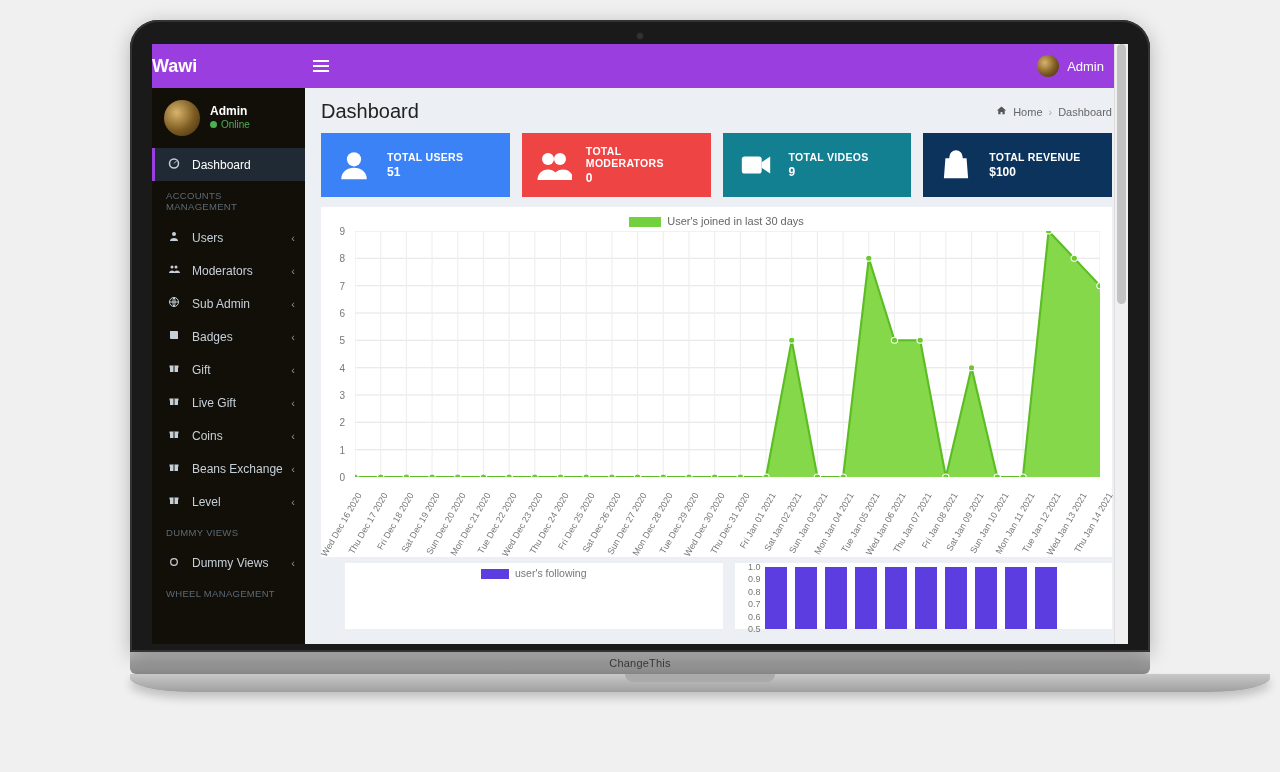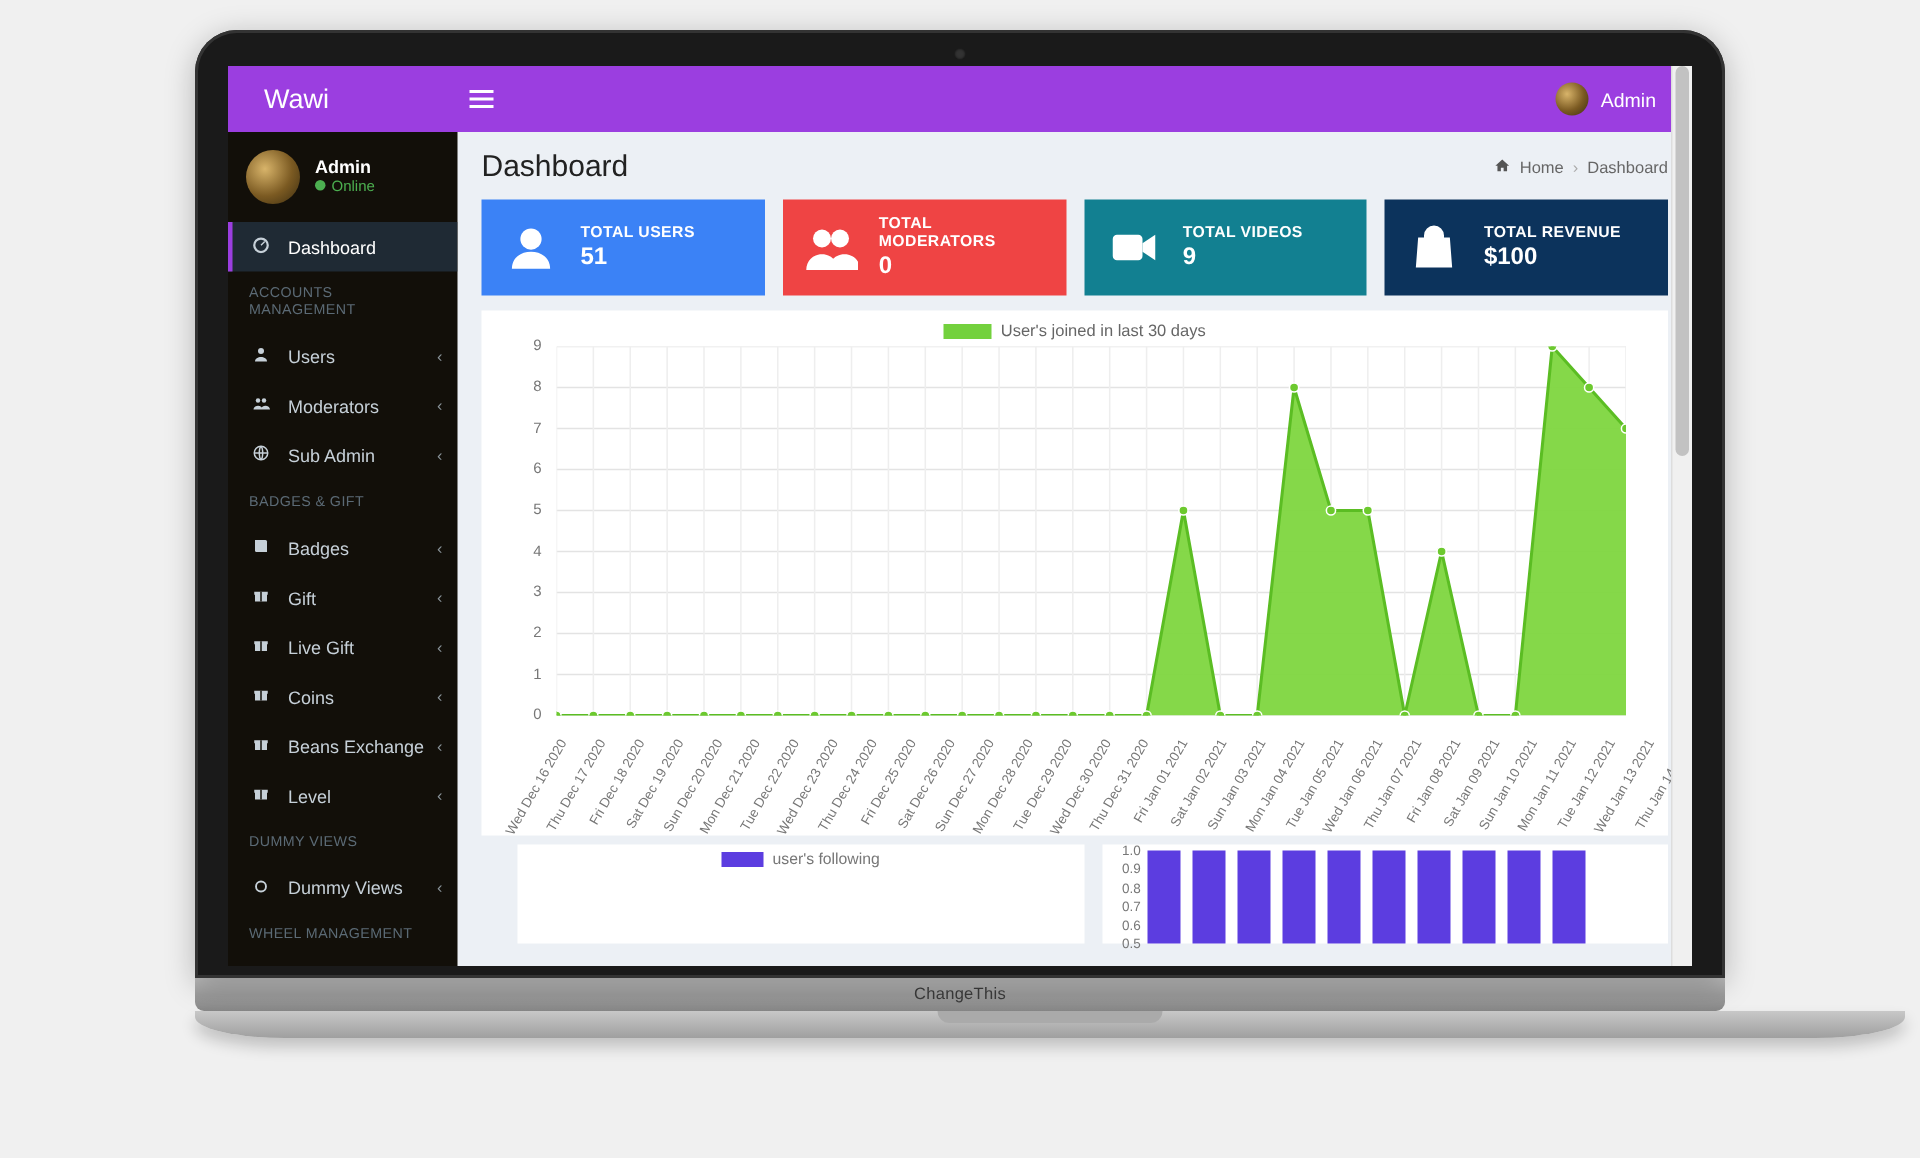--- a/index.html
+++ b/index.html
@@ -50,21 +50,21 @@
     width:150px; height:8px; background:#aaa;
     border-radius:0 0 10px 10px;
   }
 
   
   .topbar {
     display:flex; align-items:center; height:44px;
     background:#9b3ee0; color:#fff; font-size:13px;
   }
   .brand {
-    width:153px; font-weight:400; font-size:18px; padding-left:24px;
+    width:153px; font-weight:700; font-size:18px; 
     display:flex; align-items:center; height:100%;
   }
   .hamburger { width:16px; margin-left:8px; cursor:pointer; }
   .hamburger span{ display:block; height:2px; background:#fff; margin:3px 0;}
   .topbar-spacer { flex:1; }
   .topbar-user {
     display:flex; align-items:center; gap:8px; padding-right:24px; font-size:13px;
   }
   .avatar-sm {
     width:22px; height:22px; border-radius:50%;
@@ -114,29 +114,29 @@
 
   .cards { display:flex; gap:12px; }
   .card {
     flex:1; height:64px; color:#fff; display:flex; align-items:center; padding:0 14px;
   }
   .card .ic {
     width:38px; height:38px; margin-right:14px; display:flex; align-items:center; justify-content:center;
   }
   .card .ic svg { fill:#fff; }
   .card .lab { font-size:10.5px; font-weight:700; letter-spacing:0.3px; }
-  .card .val { font-size:16px; font-weight:700; margin-top:2px; }
+  .card .val { font-size:12px; font-weight:700; margin-top:2px; }
   .c-green  { background:#3b82f6; }
   .c-red    { background:#ef4444; }
   .c-teal   { background:#128091; }
   .c-navy   { background:#0c335c; }
 
   
   .chart-box {
-    background:#fff; margin-top:10px; padding:6px 22px 2px; position:relative;
+    background:#fff; margin-top:10px; padding:6px 6px 2px; position:relative;
   }
   .legend {
     text-align:center; font-size:11px; color:#666; padding:2px 0 4px;
   }
   .legend .sw {
     display:inline-block; width:32px; height:10px; background:#73d13d; vertical-align:middle; margin-right:6px;
   }
   .area-wrap { position:relative; height:260px; padding:0 6px 0 28px; }
   .yticks {
     position:absolute; left:0; top:0; height:246px; width:22px; font-size:10px; color:#777;
@@ -234,21 +234,20 @@
               <span class="ico">
                 <svg width="12" height="12" viewBox="0 0 24 24" fill="none" stroke="currentColor" stroke-width="2">
                     <circle cx="12" cy="12" r="9"></circle>
                     <path d="M3 12h18M12 3c3 3 3 15 0 18M12 3c-3 3-3 15 0 18"></path>
                   </svg>
               </span>
               <span>Sub Admin</span>
               <span class="chev">‹</span>
             </div>
 
-            <div class="side-section">BADGES &amp; GIFT</div>
             <div class="side-item">
               <span class="ico">
                 <svg width="12" height="12" viewBox="0 0 24 24" fill="currentColor">
                     <path d="M4 4h14a2 2 0 0 1 2 2v14H6a2 2 0 0 1-2-2z"></path>
                     <path fill="#120f09" d="M6 6h12v12H6z" opacity="0"></path>
                   </svg>
               </span>
               <span>Badges</span>
               <span class="chev">‹</span>
             </div>

